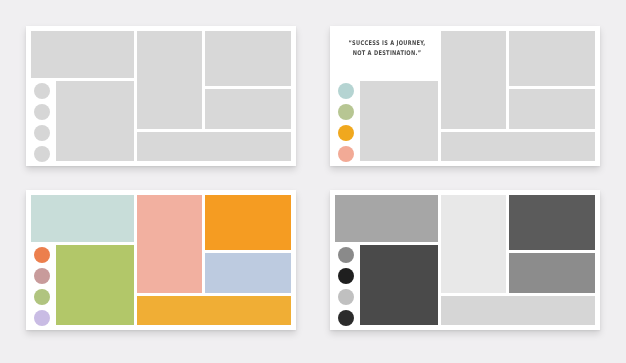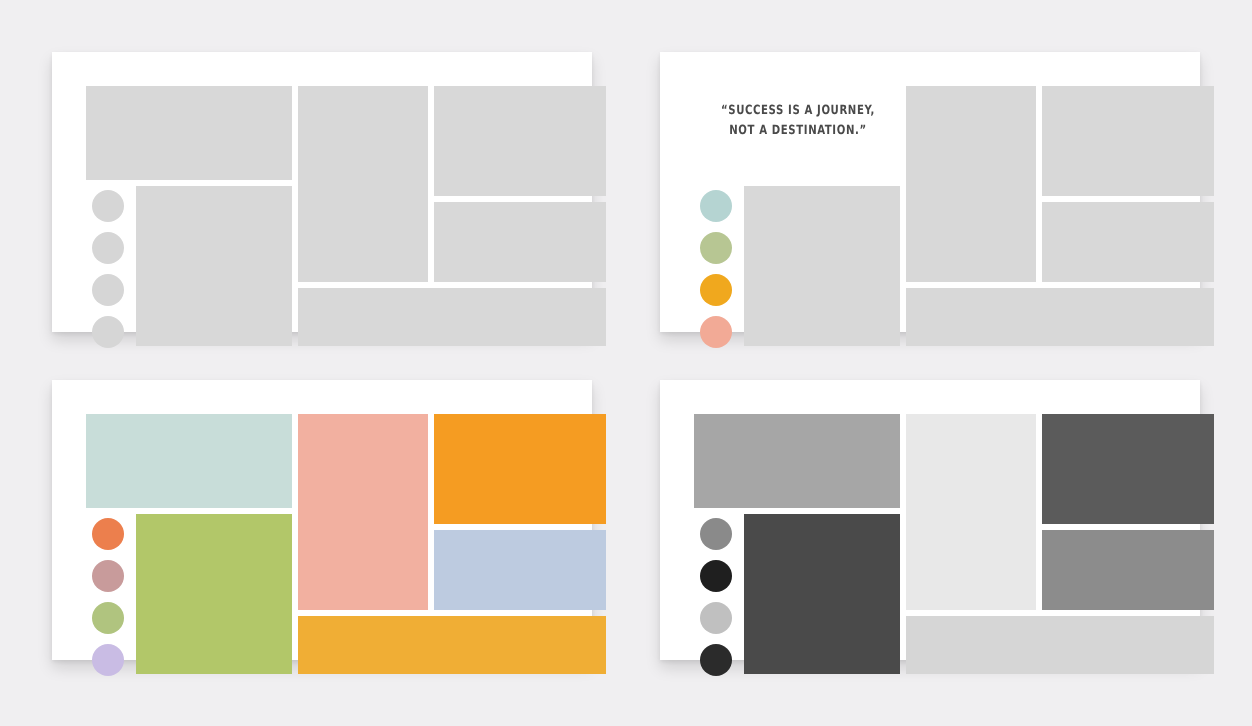--- a/index.html
+++ b/index.html
@@ -18,21 +18,21 @@
   #canvas {
     position: relative;
     width: 626px;
     height: 363px;
   }
 
   
   .card {
     position: absolute;
     background: #ffffff;
-    padding: 17px;
+    padding: 5px;
     box-shadow: 0 4px 7px rgba(0,0,0,0.13), 0 1px 2px rgba(0,0,0,0.07);
   }
 
   .card-inner {
     position: relative;
     width: 100%;
     height: 100%;
   }
 
   

